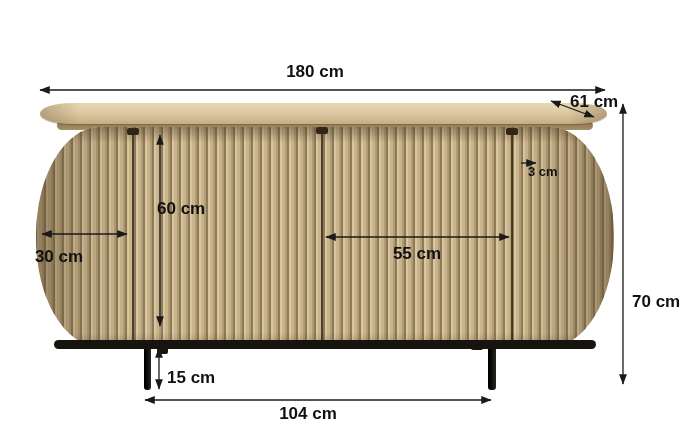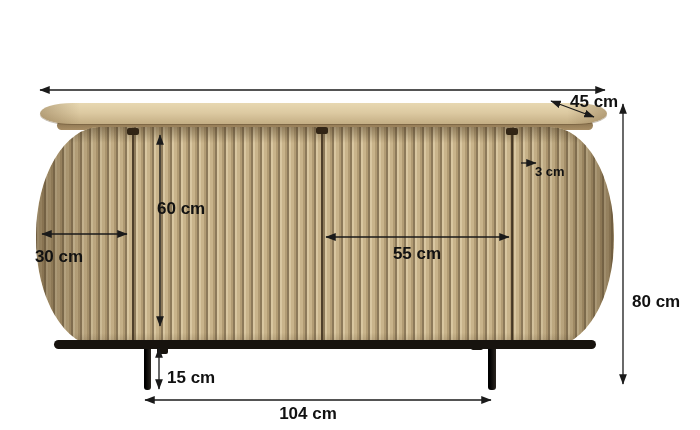--- a/index.html
+++ b/index.html
@@ -102,21 +102,22 @@
       <line x1="623" y1="104" x2="623" y2="384" marker-start="url(#arr)" marker-end="url(#arr)"></line>
       <line x1="160" y1="135" x2="160" y2="326" marker-start="url(#arr)" marker-end="url(#arr)"></line>
       <line x1="42" y1="234" x2="127" y2="234" marker-start="url(#arr)" marker-end="url(#arr)"></line>
       <line x1="326" y1="237" x2="509" y2="237" marker-start="url(#arr)" marker-end="url(#arr)"></line>
       <line x1="521" y1="163" x2="536" y2="163" marker-end="url(#arr)"></line>
       <line x1="159" y1="348" x2="159" y2="389" marker-start="url(#arr)" marker-end="url(#arr)"></line>
       <line x1="145" y1="400" x2="491" y2="400" marker-start="url(#arr)" marker-end="url(#arr)"></line>
     </g>
   </svg>
 
-  <span class="dim-label" style="left:570px;top:93px;">45 cm</span>
-  <span class="dim-label" style="left:632px;top:293px;">80 cm</span>
+  <span class="dim-label center" style="left:255px;top:63px;width:120px;">180 cm</span>
+  <span class="dim-label" style="left:570px;top:93px;">61 cm</span>
+  <span class="dim-label" style="left:632px;top:293px;">70 cm</span>
   <span class="dim-label" style="left:157px;top:200px;">60 cm</span>
   <span class="dim-label center" style="left:24px;top:248px;width:70px;">30 cm</span>
   <span class="dim-label center" style="left:359px;top:245px;width:116px;">55 cm</span>
-  <span class="dim-label small" style="left:535px;top:165px;">3 cm</span>
+  <span class="dim-label small" style="left:520px;top:165px;padding-left:8px;">3 cm</span>
   <span class="dim-label" style="left:167px;top:361px;margin-top:8px;">15 cm</span>
   <span class="dim-label center" style="left:258px;top:405px;width:100px;">104 cm</span>
 </div>
 
 </body></html>

